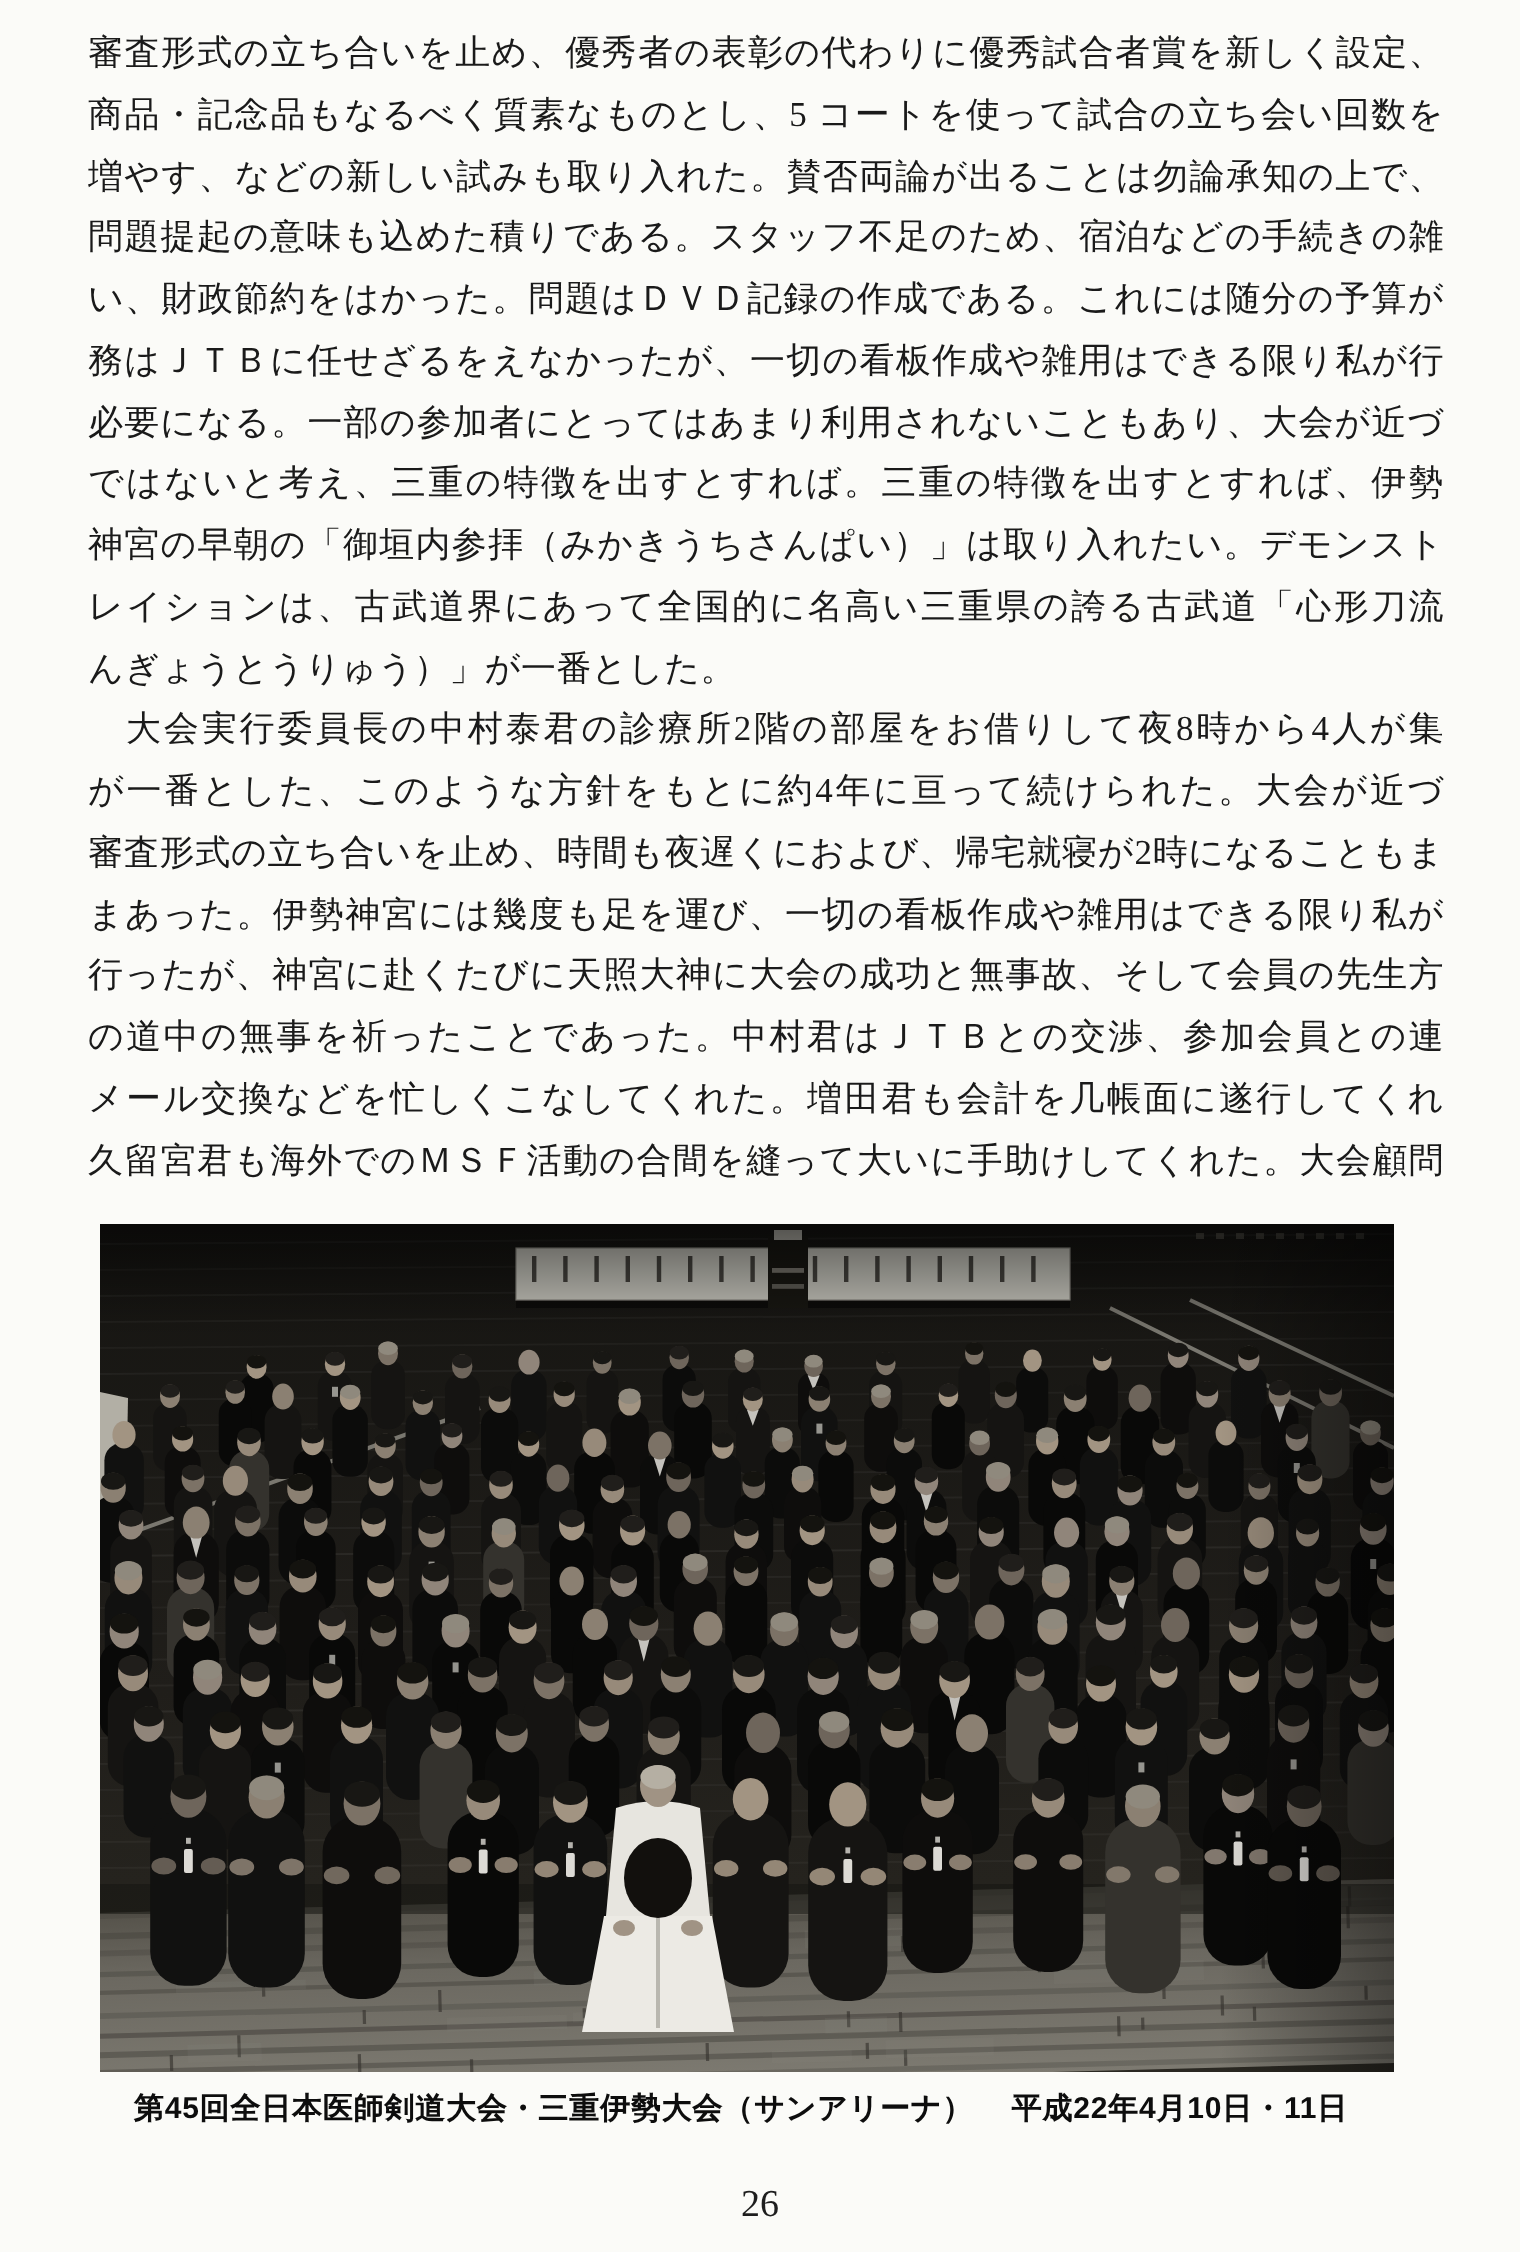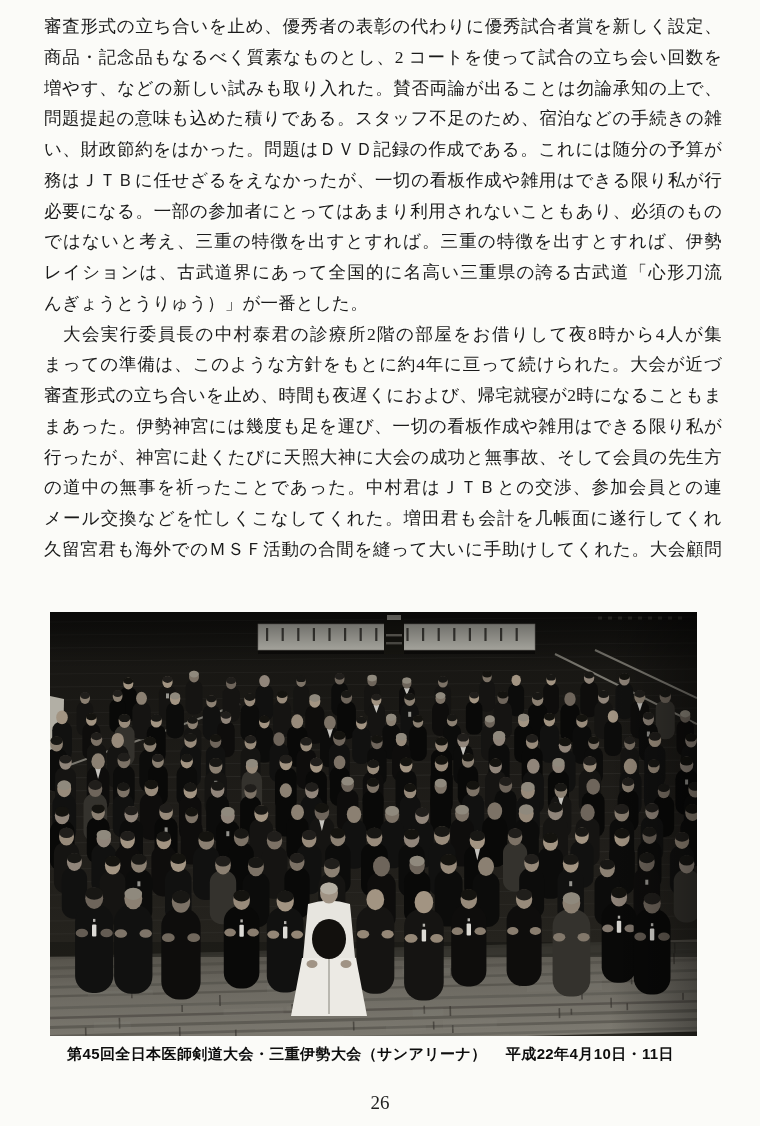--- a/index.html
+++ b/index.html
@@ -51,31 +51,32 @@
     color:#1e1e1e;
   }
 </style>
 </head>
 <body>
 
 <div class="page">
 
   <div id="text-block">
       <div class="t-line">審査形式の立ち合いを止め、優秀者の表彰の代わりに優秀試合者賞を新しく設定、</div>
-      <div class="t-line">商品・記念品もなるべく質素なものとし、2 コートを使って試合の立ち会い回数を</div>
+      <div class="t-line">商品・記念品もなるべく質素なものとし、5 コートを使って試合の立ち会い回数を</div>
       <div class="t-line">増やす、などの新しい試みも取り入れた。賛否両論が出ることは勿論承知の上で、</div>
       <div class="t-line">問題提起の意味も込めた積りである。スタッフ不足のため、宿泊などの手続きの雑</div>
       <div class="t-line">い、財政節約をはかった。問題はＤＶＤ記録の作成である。これには随分の予算が</div>
       <div class="t-line">務はＪＴＢに任せざるをえなかったが、一切の看板作成や雑用はできる限り私が行</div>
-      <div class="t-line">必要になる。一部の参加者にとってはあまり利用されないこともあり、必須のもの</div>
+      <div class="t-line">必要になる。一部の参加者にとってはあまり利用されないこともあり、大会が近づ</div>
       <div class="t-line">ではないと考え、三重の特徴を出すとすれば。三重の特徴を出すとすれば、伊勢</div>
+      <div class="t-line">神宮の早朝の「御垣内参拝（みかきうちさんぱい）」は取り入れたい。デモンスト</div>
       <div class="t-line">レイションは、古武道界にあって全国的に名高い三重県の誇る古武道「心形刀流（し</div>
       <div class="t-line short">んぎょうとうりゅう）」が一番とした。</div>
       <div class="t-line">　大会実行委員長の中村泰君の診療所2階の部屋をお借りして夜8時から4人が集</div>
-      <div class="t-line">まっての準備は、このような方針をもとに約4年に亘って続けられた。大会が近づ</div>
+      <div class="t-line">が一番とした、このような方針をもとに約4年に亘って続けられた。大会が近づ</div>
       <div class="t-line">審査形式の立ち合いを止め、時間も夜遅くにおよび、帰宅就寝が2時になることもま</div>
       <div class="t-line">まあった。伊勢神宮には幾度も足を運び、一切の看板作成や雑用はできる限り私が行</div>
       <div class="t-line">行ったが、神宮に赴くたびに天照大神に大会の成功と無事故、そして会員の先生方</div>
       <div class="t-line">の道中の無事を祈ったことであった。中村君はＪＴＢとの交渉、参加会員との連絡、</div>
       <div class="t-line">メール交換などを忙しくこなしてくれた。増田君も会計を几帳面に遂行してくれた。</div>
       <div class="t-line">久留宮君も海外でのＭＳＦ活動の合間を縫って大いに手助けしてくれた。大会顧問</div>
     </div>
 
   <figure id="photo" role="img" aria-label="第45回全日本医師剣道大会・三重伊勢大会の白黒集合写真。体育館の床に剣道着姿の参加者約150名が多段に整列し、前列中央に白い稽古着の人物が座る。後方に白い長机の看板と審判台が見える。">
     <svg width="647" height="424" viewBox="0 0 647 424">

